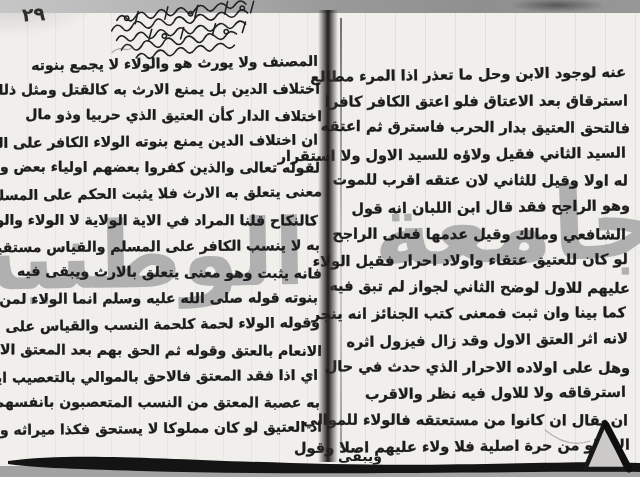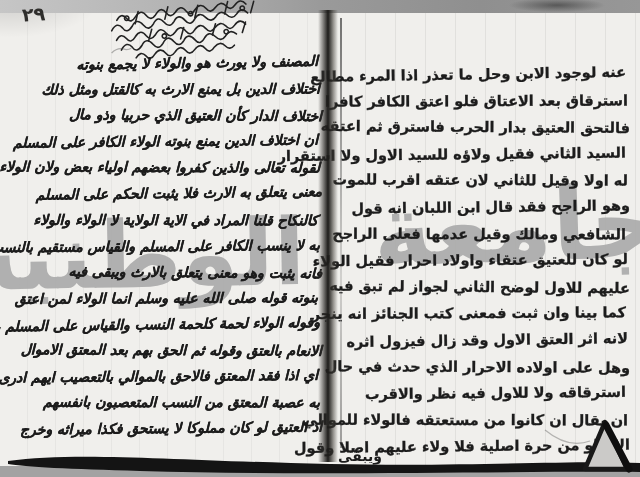--- a/index.html
+++ b/index.html
@@ -31,21 +31,21 @@
     background:linear-gradient(90deg,rgba(0,0,0,0) 0%,rgba(50,48,45,.55) 25%,#1d1c1a 50%,rgba(70,66,60,.5) 78%,rgba(0,0,0,0) 100%);}
   .page-edge-line{position:absolute;left:340px;top:18px;width:2px;height:430px;z-index:5;
     background:linear-gradient(180deg,rgba(30,30,30,.6),rgba(30,30,30,.15) 60%,rgba(30,30,30,.4));}
   
   .watermark{position:absolute;z-index:3;color:var(--wm,#ababab);font-weight:bold;
     white-space:nowrap;pointer-events:none;opacity:.92;}
   .watermark.right-frag{right:-22px;top:168px;font-size:100px;transform:rotate(-2deg);}
   .watermark.left-frag{left:-36px;top:202px;font-size:92px;transform:rotate(-1deg);}
   
   .page-text{position:absolute;z-index:4;direction:rtl;}
-  .page-text.left{left:26px;top:50px;width:294px;font-style:italic;}
+  .page-text.left{left:26px;top:50px;width:294px;}
   .page-text.right{left:348px;top:61px;width:280px;}
   .ms-line{
     text-align:right;color:var(--ink,#1c1c1c);font-weight:700;
     -webkit-text-stroke:.3px var(--ink,#1c1c1c);
     white-space:nowrap;overflow:visible;
   }
   .page-text.left .ms-line{font-size:14px;height:26.1px;line-height:26px;}
   .page-text.right .ms-line{font-size:14.5px;height:26.6px;line-height:26.5px;}
   .catchword{position:absolute;left:338px;top:448px;z-index:4;direction:rtl;
     font-size:14px;font-weight:700;color:var(--ink,#1c1c1c);}

